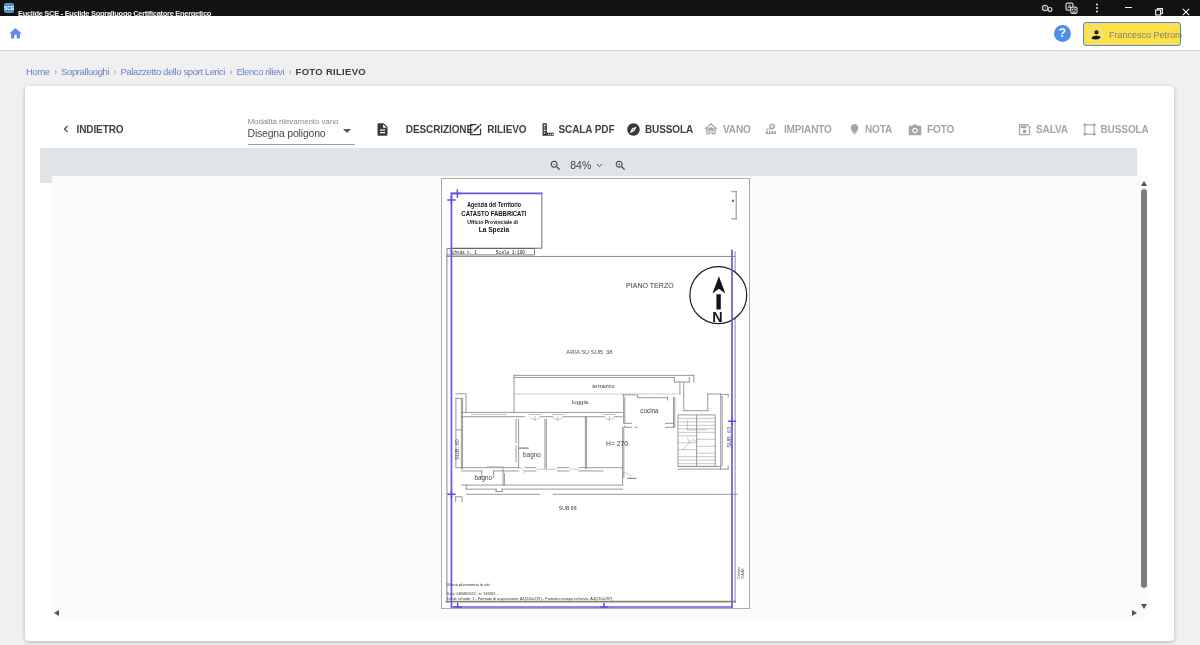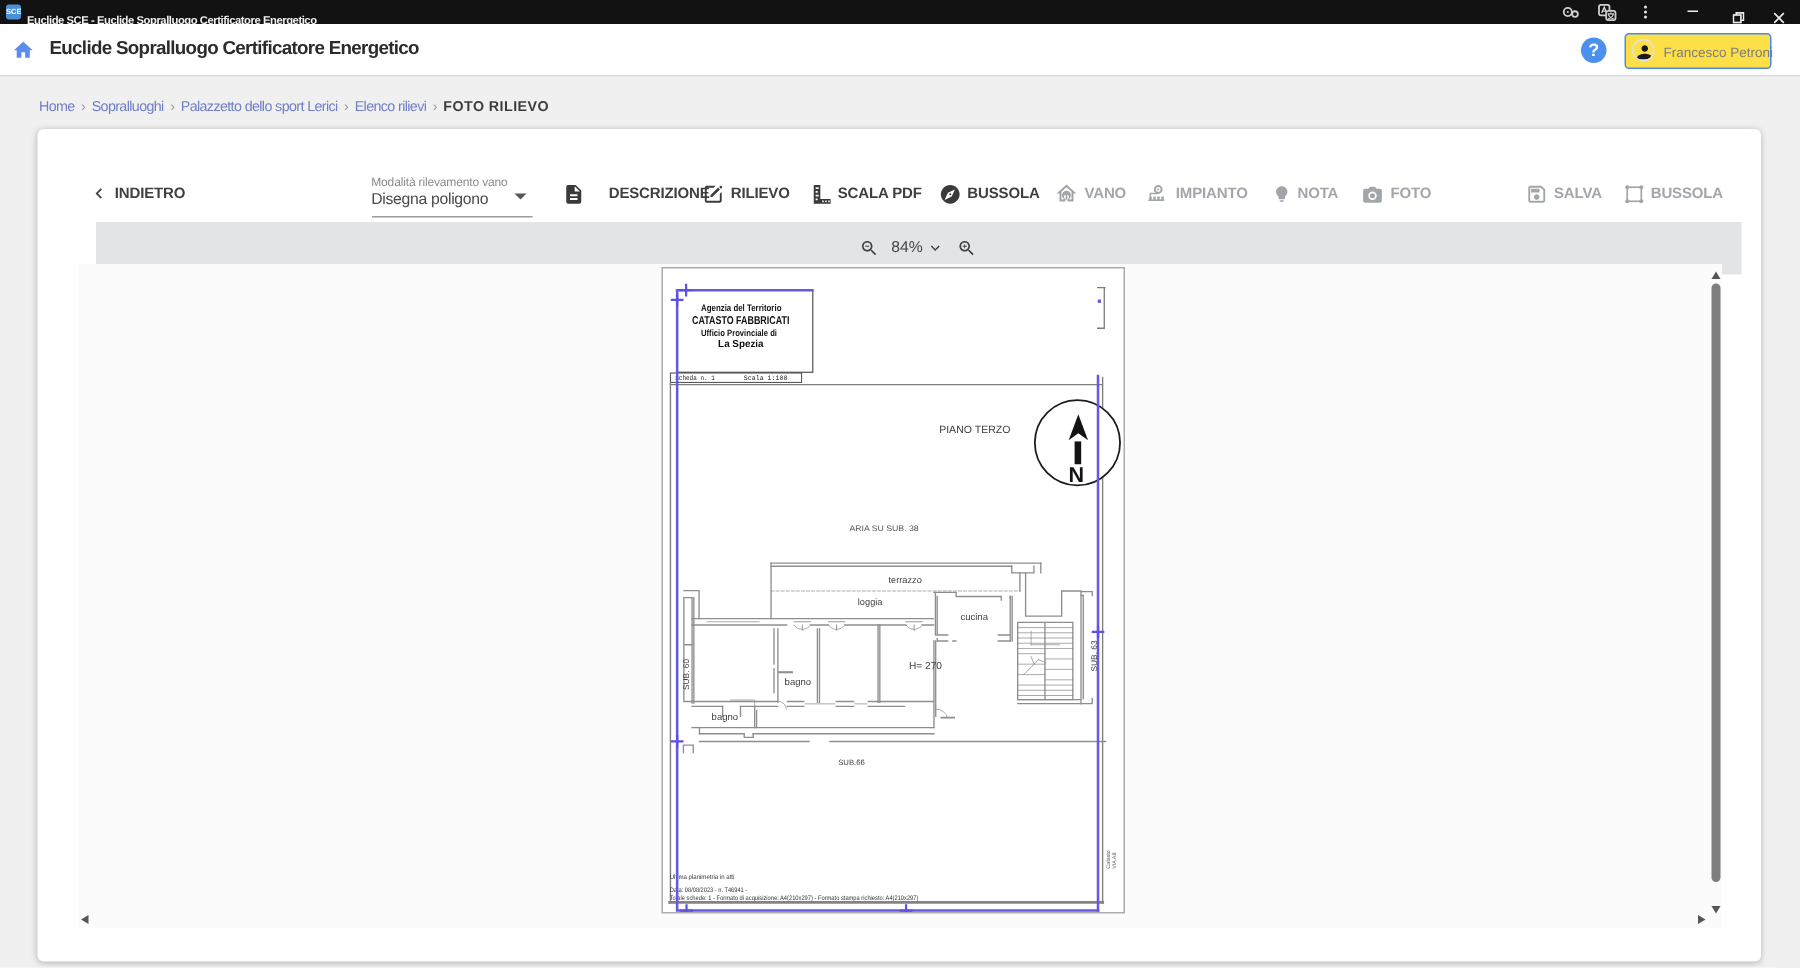--- a/index.html
+++ b/index.html
@@ -34,21 +34,21 @@
   .tbtn svg { display:block; }
   .tbtn .lbl { font-size:10px; font-weight:bold; letter-spacing:-0.1px; margin-left:4px; }
   .tbtn.dis { color:#a2a6aa; }
 
   .sel-label { position:absolute; left:222.5px; top:31px; font-size:8px; letter-spacing:-0.1px; color:#8a8a8a; }
   .sel-value { position:absolute; left:222.5px; top:41px; font-size:10.5px; letter-spacing:-0.2px; color:#4a4a4a; }
   .sel-caret { position:absolute; left:318px; top:42.5px; width:0; height:0; border-left:4px solid transparent; border-right:4px solid transparent; border-top:4.5px solid #565656; }
   .sel-line { position:absolute; left:222.5px; top:57.5px; width:107px; height:1px; background:#9b9b9b; }
 
   
-  .zoombar { position:absolute; left:39px; top:61.5px; width:1096.5px; height:35px; background:#e1e5e8; display:flex; align-items:center; justify-content:center; }
+  .zoombar { position:absolute; left:15px; top:61.5px; width:1096.5px; height:35px; background:#e1e5e8; display:flex; align-items:center; justify-content:center; }
   .zb-pct { font-size:10.5px; color:#454545; margin:0 4px 0 8px; }
 
   
   .canvas { position:absolute; left:26.5px; top:90px; width:1096.5px; height:442.5px; background:#fbfbfb; }
   .page { position:absolute; left:389px; top:1.5px; width:309px; height:431.5px; background:#fff; border:1px solid #ababab; }
 
   .vsb-thumb { position:absolute; left:1089.9px; top:12.6px; width:5.3px; height:399px; background:#7e7e7e; border-radius:3px; }
   .arr { position:absolute; width:0; height:0; }
 </style>
 </head>
@@ -80,21 +80,20 @@
     </svg>
   <svg class="tb-right" style="left:1182px; top:4px;" width="8" height="8" viewBox="0 0 8 8">
       <path d="M0.8 0.8 L7.2 7.2 M7.2 0.8 L0.8 7.2" stroke="#eee" stroke-width="1.1"></path>
     </svg>
 </div>
 
 <div class="header">
   <svg class="home-ic" viewBox="0 0 24 24">
       <path fill="#5b8cee" d="M10 20v-6h4v6h5v-8h3L12 3 2 12h3v8z"></path>
     </svg>
-  <div class="app-title">Euclide Sopralluogo Certificatore Energetico</div>
   <div class="help">?</div>
   <div class="userbox">
     <div class="user-ava"><svg viewBox="0 0 24 24" width="15" height="15">
           <path fill="#1a1a1a" d="M12 12c1.9 0 3.5-1.6 3.5-3.5S13.9 5 12 5 8.5 6.6 8.5 8.5 10.1 12 12 12zm0 2c-2.7 0-8 1.3-8 4v2h16v-2c0-2.7-5.3-4-8-4z"></path>
         </svg></div>
     <div class="user-name">Francesco Petroni</div>
   </div>
 </div>
 
 <div class="crumbs">Home<span class="sep">›</span>Sopralluoghi<span class="sep">›</span>Palazzetto dello sport Lerici<span class="sep">›</span>Elenco rilievi<span class="sep">›</span><span class="cur">FOTO RILIEVO</span></div>

